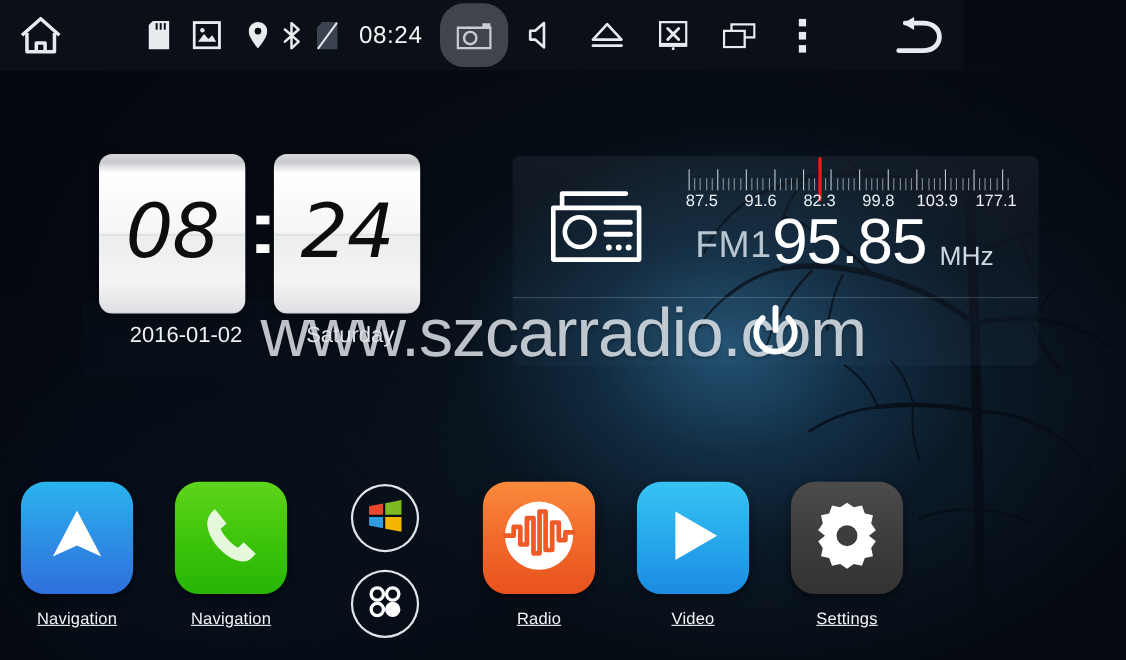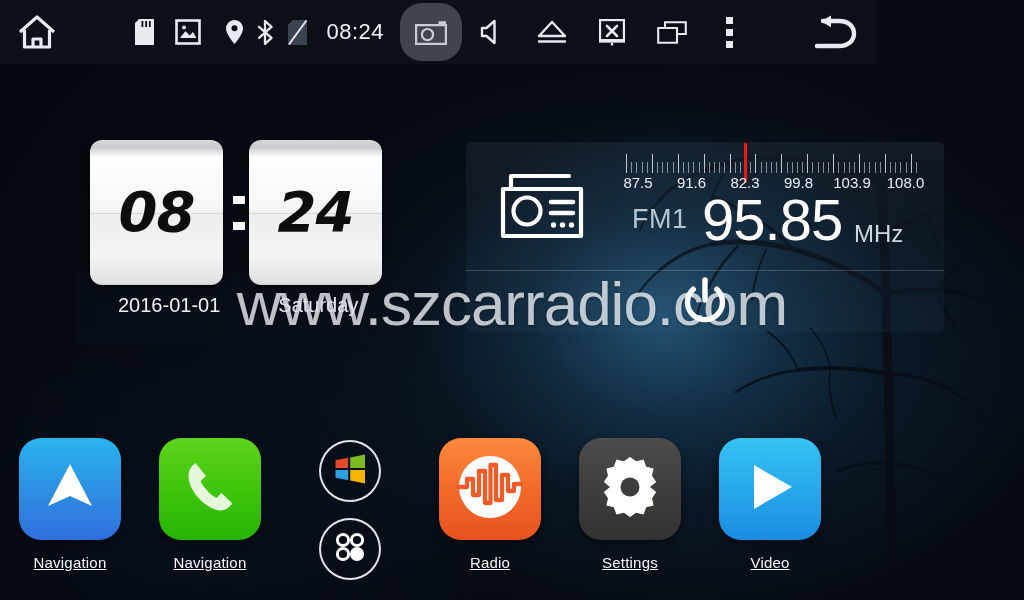--- a/index.html
+++ b/index.html
@@ -90,21 +90,21 @@
     overflow:hidden;
   }
   .flip-card::after{
     content:""; position:absolute; left:0; right:0; top:50%; height:1px;
     background:rgba(0,0,0,0.10);
   }
   .flip-card .digits {
     position:absolute; inset:0;
     display:flex; align-items:center; justify-content:center;
     font-family:"DejaVu Sans", sans-serif;
-    font-size:56px; font-style:italic; font-weight:700;
+    font-size:68px; font-style:italic; font-weight:400;
     color:#0d0d0d; letter-spacing:-1px;
     padding-bottom:3px;
   }
   #flip-hour { left:0; }
   #flip-min  { left:159px; }
   #clock-colon {
     position:absolute; left:141px; top:0; height:145px; width:16px;
     display:flex; flex-direction:column; align-items:center; justify-content:center; gap:18px;
   }
   #clock-colon span { display:block; width:12px; height:8px; background:#ffffff; }
@@ -142,21 +142,21 @@
   }
   #radio-ticklabels {
     position:absolute; left:150px; top:32px; width:310px; height:20px;
   }
   #radio-ticklabels span {
     position:absolute; top:0; transform:translateX(-50%);
     color:#e9eef4; font-size:15px; white-space:nowrap;
   }
   #radio-band {
     position:absolute; left:166px; top:62px;
-    color:#b9c6d2; font-size:27px; letter-spacing:0.5px;
+    color:#b9c6d2; font-size:34px; letter-spacing:0.5px;
   }
   #radio-freq {
     position:absolute; left:236px; top:44px;
     color:#ffffff; font-size:58px; letter-spacing:-1px; font-weight:400;
   }
   #radio-unit {
     position:absolute; left:388px; top:78px;
     color:#ced8e2; font-size:24px;
   }
 
@@ -381,21 +381,21 @@
     <div id="clock-colon">
       <span></span>
         <span></span>
     </div>
     <div class="flip-card" id="flip-min">
       <div class="digits">24</div>
     </div>
   </div>
 
   <div id="clock-date-row">
-    <div id="clock-date">2016-01-01</div>
+    <div id="clock-date">2016-01-02</div>
     <div id="clock-day">Saturday</div>
   </div>
 
   <div id="radio-widget">
     <div class="divider"></div>
 
     <div id="radio-icon">
       <svg width="86" height="74" viewBox="0 0 86 74" fill="none" stroke="#ffffff" stroke-width="4.2" stroke-linejoin="round" stroke-linecap="round">
         <path d="M4 23 H82 V70 H4 Z"></path>
         <path d="M12 23 V10 H70"></path>
@@ -469,21 +469,21 @@
         </div>
       <div id="radio-needle" style="left: 118.122px; background: rgb(240, 23, 24);"></div>
     </div>
 
     <div id="radio-ticklabels">
         <span style="left: 22px;">87.5</span>
         <span style="left: 75.5px;">91.6</span>
         <span style="left: 129px;">82.3</span>
         <span style="left: 182.5px;">99.8</span>
         <span style="left: 236px;">103.9</span>
-        <span style="left: 289.5px;">108.0</span>
+        <span style="left: 289.5px;">177.1</span>
       </div>
 
     <div id="radio-band">FM1</div>
     <div id="radio-freq">95.85</div>
     <div id="radio-unit">MHz</div>
   </div>
 
   <div id="watermark">www.szcarradio.com</div>
 
   <div id="power-btn">
@@ -547,38 +547,38 @@
           <svg width="78" height="78" viewBox="0 0 78 78">
             <circle cx="39" cy="39" r="31" fill="#ffffff"></circle>
             <path d="M8 39 H16 V31 H22 V47 H28 V23 H34 V55 H39.5 V17 H45 V52 H51 V27 H57 V43 H63 V36 H70" fill="none" stroke="#ee5a28" stroke-width="4.3" stroke-linejoin="round" stroke-linecap="round"></path>
           </svg>
         </span>
       </div>
       <div class="lbl">Radio</div>
     </div>
 
     <div class="dock-item">
+      <div class="tile tile-video">
+        <span>
+          <svg width="60" height="60" viewBox="0 0 60 60">
+            <path d="M14 8 L52 30 L14 52 Z" fill="#ffffff"></path>
+          </svg>
+        </span>
+      </div>
+      <div class="lbl">Video</div>
+    </div>
+
+    <div class="dock-item">
       <div class="tile tile-settings">
         <span>
           <svg width="66" height="66" viewBox="0 0 66 66">
             <path d="M33 3
                      L39.2 7.2 L46.6 5.6 L49.2 12.8 L56.6 14.4 L55.0 21.8 L59.2 28 L53.0 33 L59.2 38 L55.0 44.2 L56.6 51.6 L49.2 53.2 L46.6 60.4 L39.2 58.8 L33 63 L26.8 58.8 L19.4 60.4 L16.8 53.2 L9.4 51.6 L11.0 44.2 L6.8 38 L13.0 33 L6.8 28 L11.0 21.8 L9.4 14.4 L16.8 12.8 L19.4 5.6 L26.8 7.2 Z" fill="#ffffff"></path>
             <circle cx="33" cy="33" r="9.5" fill="#3e3d3c"></circle>
           </svg>
         </span>
       </div>
       <div class="lbl">Settings</div>
     </div>
 
-    <div class="dock-item">
-      <div class="tile tile-video">
-        <span>
-          <svg width="60" height="60" viewBox="0 0 60 60">
-            <path d="M14 8 L52 30 L14 52 Z" fill="#ffffff"></path>
-          </svg>
-        </span>
-      </div>
-      <div class="lbl">Video</div>
-    </div>
-
   </div>
 
 </div>
 
 </body></html>

